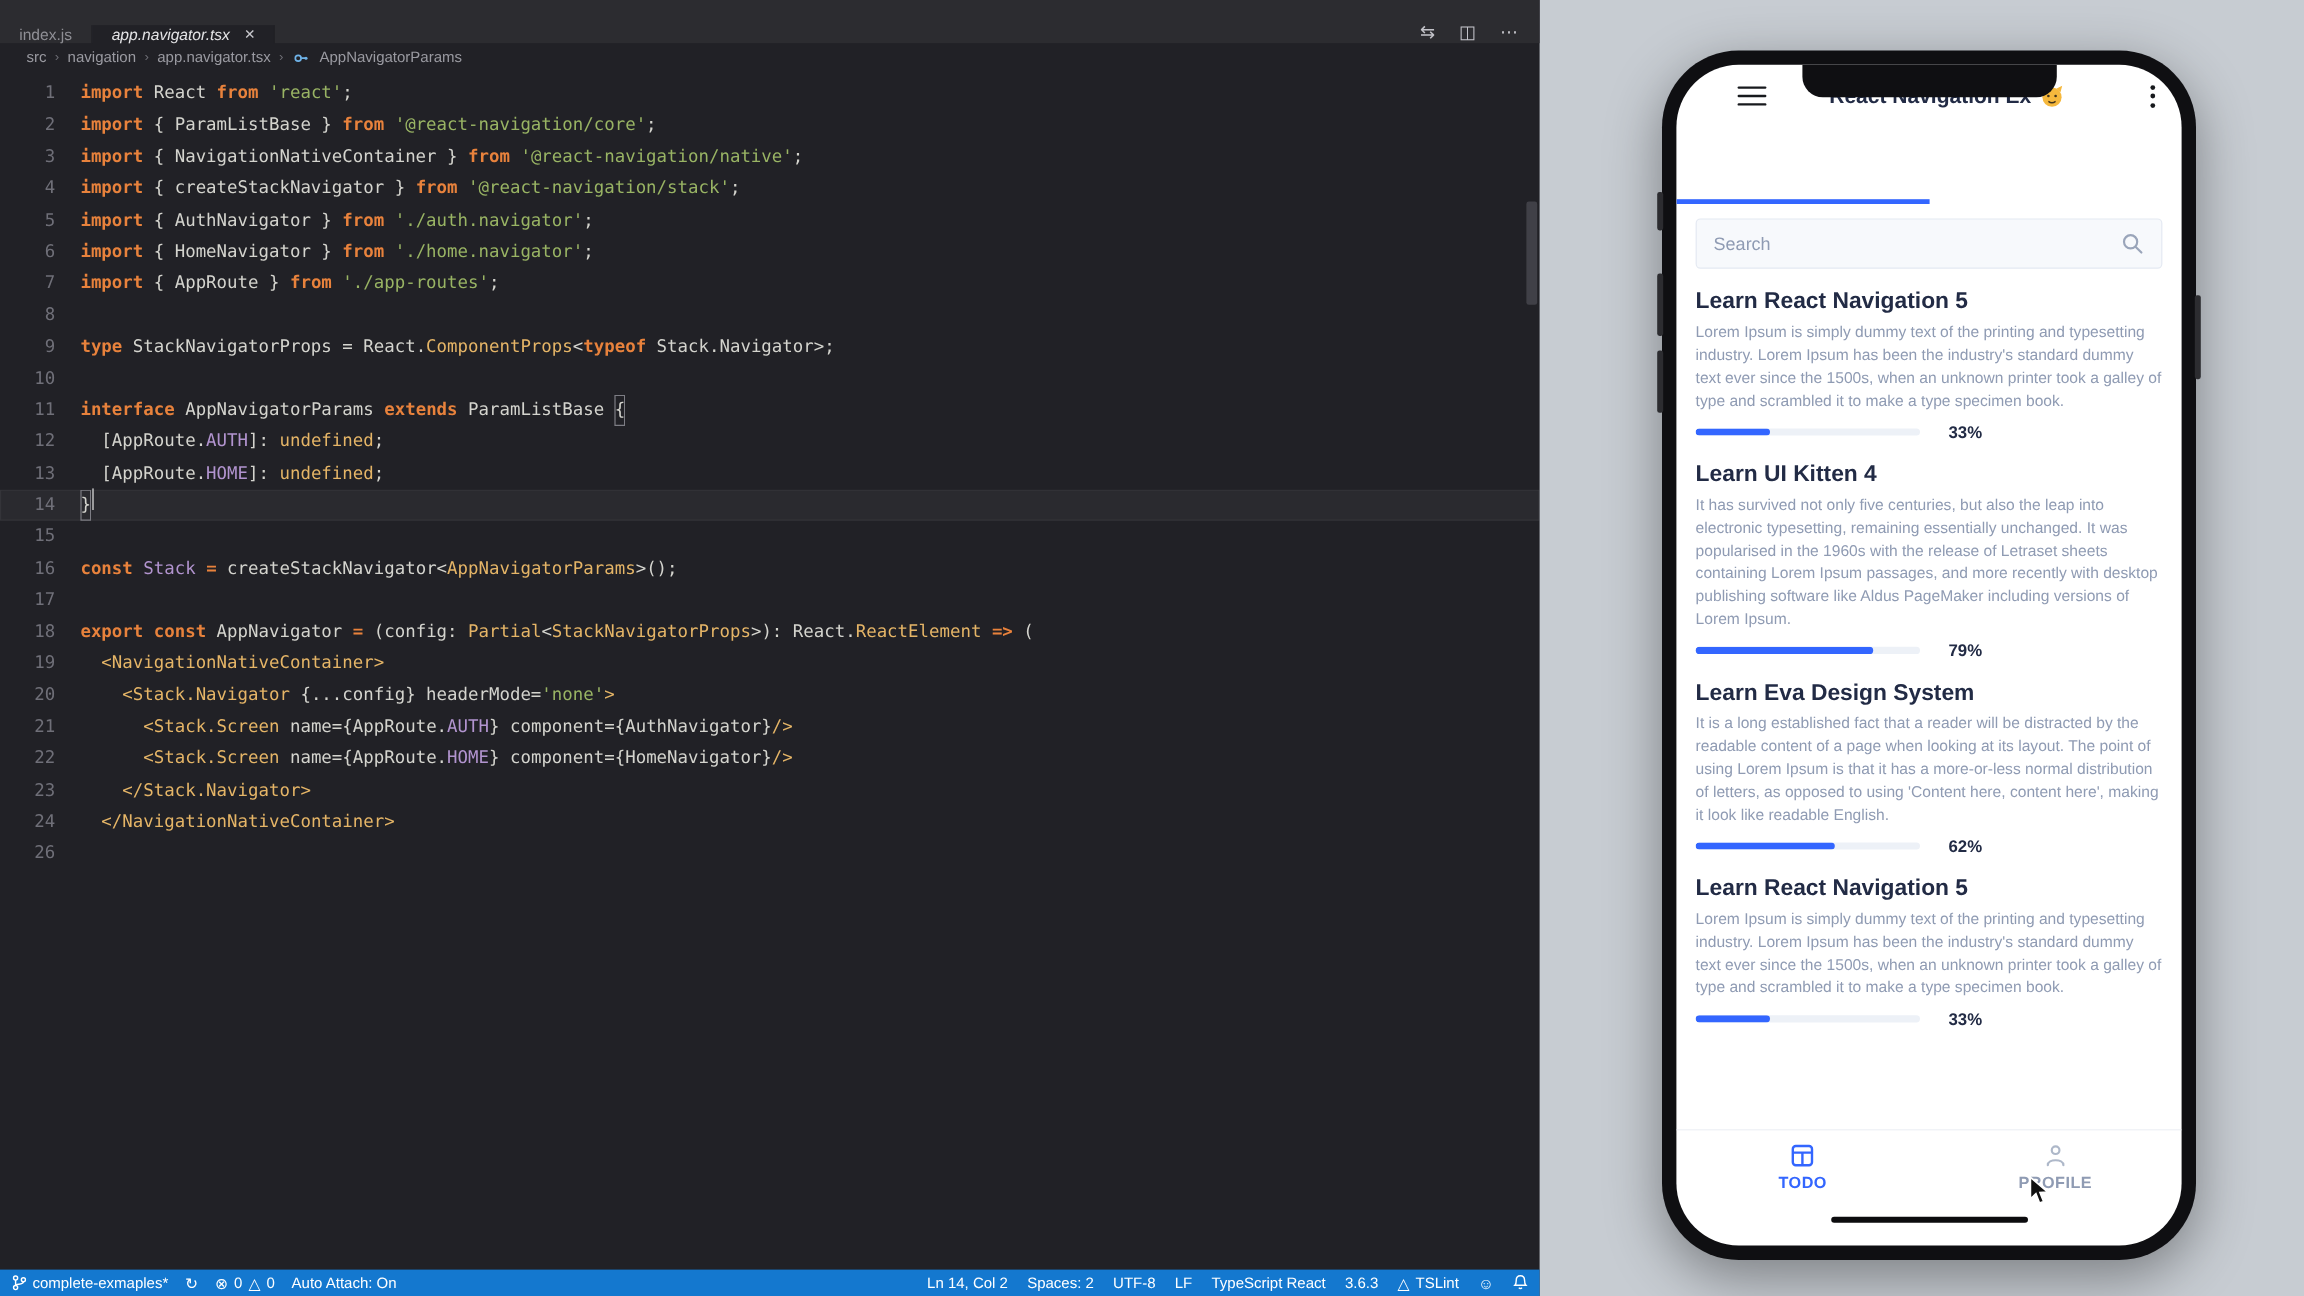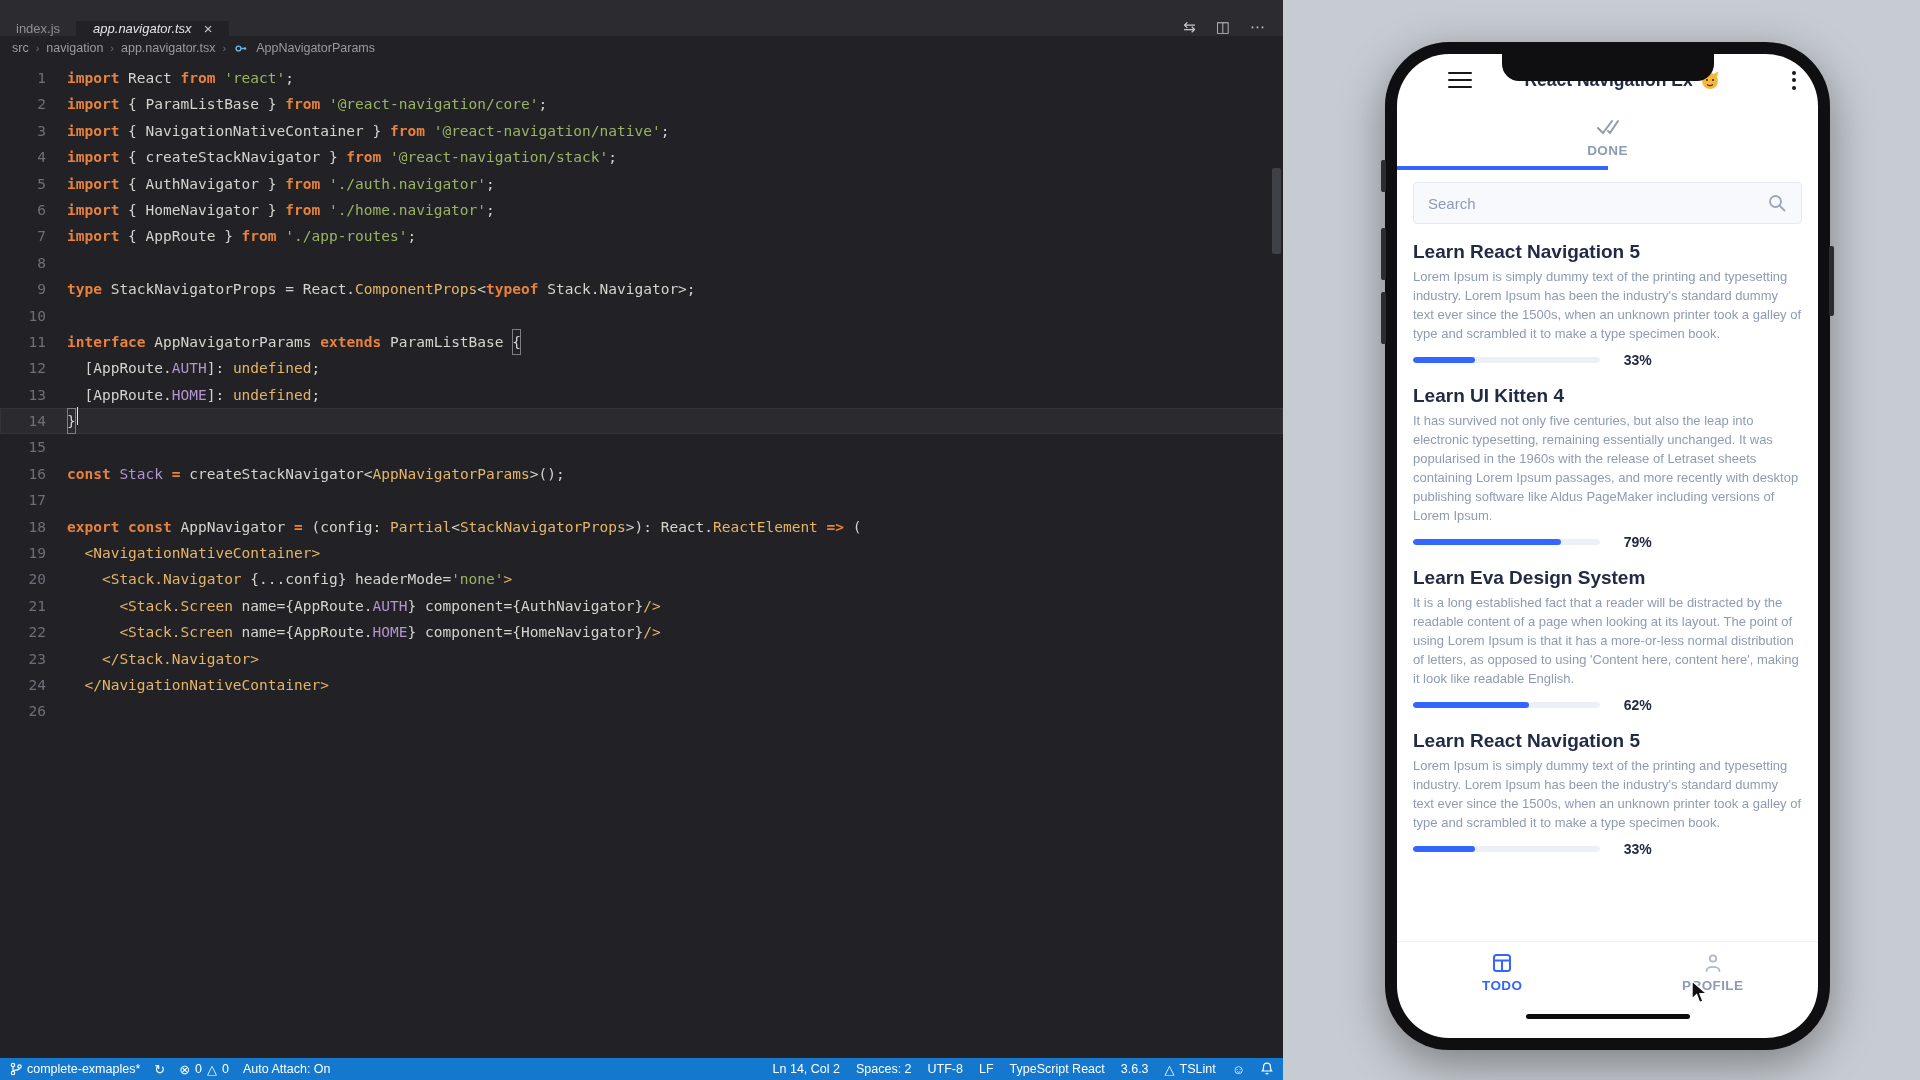--- a/index.html
+++ b/index.html
@@ -10,21 +10,21 @@
   .vscode{position:absolute;left:0;top:0;width:1283px;height:1080px;
           display:flex;flex-direction:column;background:#212126;}
   .tabbar{height:36px;background:#2c2c30;display:flex;align-items:flex-end;flex:0 0 36px;}
   .tab{display:flex;align-items:center;padding:0 16px;font-size:13px;color:#8f8f95;
        border-right:1px solid #222226;cursor:default;}
   .tab.active{background:#212126;color:#e4e4e6;font-style:italic;}
   .tab .close{margin-left:12px;color:#c7c7cc;font-size:15px;line-height:1;}
   .tab-actions{margin-left:auto;display:flex;align-items:center;gap:20px;padding:0 18px;
        color:#c2c2c8;font-size:15px;}
   .tab-actions span{cursor:pointer;}
-  .breadcrumb{height:20px;display:flex;align-items:center;gap:7px;padding:2px 0 2px 12px;
+  .breadcrumb{height:20px;display:flex;align-items:center;gap:7px;padding:2px 0 2px 22px;
        font-size:12.5px;color:#9a9aa1;flex:0 0 20px;}
   .breadcrumb .sep{color:#6f6f76;font-size:11px;}
   .crumb{cursor:pointer;}
   .sym-ico{display:inline-flex;margin:0 2px 0 1px;}
   .code-area{position:relative;flex:1;overflow:hidden;padding-top:5px;}
   .code-line{display:flex;white-space:pre;font-family:"DejaVu Sans Mono",monospace;
        font-size:14.5px;line-height:26.4px;height:26.4px;color:#d4d4ce;position:relative;}
   .code-line .ln{flex:0 0 46px;text-align:right;padding-right:21px;color:#6f6f78;
        user-select:none;}
   .code-line.current{background:rgba(255,255,255,0.045);box-shadow:inset 0 0 0 1px rgba(255,255,255,0.05);}
@@ -252,27 +252,20 @@
             </svg>
         </span>
         <span class="dots-menu">
             <i></i>
             <i></i>
             <i></i>
           </span>
       </div>
 
       <div class="p-tabs">
-        <div class="p-tab inactive">
-          <svg width="24" height="18" viewBox="0 0 24 18">
-              <path d="M2 10 L7 15 L16 3" fill="none" stroke="#8f9bb3" stroke-width="2" stroke-linecap="round" stroke-linejoin="round"></path>
-              <path d="M12 13 L14 15 L22 3" fill="none" stroke="#8f9bb3" stroke-width="2" stroke-linecap="round" stroke-linejoin="round"></path>
-            </svg>
-          <span class="lbl">DONE</span>
-        </div>
         <div class="tab-underline"></div>
       </div>
 
       <div class="p-search">
         <div class="search-box">
           <span class="ph">Search</span>
           <svg width="20" height="20" viewBox="0 0 20 20">
               <circle cx="8.5" cy="8.5" r="5.5" fill="none" stroke="#9aa5ba" stroke-width="1.8"></circle>
               <line x1="12.8" y1="12.8" x2="17.5" y2="17.5" stroke="#9aa5ba" stroke-width="1.8" stroke-linecap="round"></line>
             </svg>

